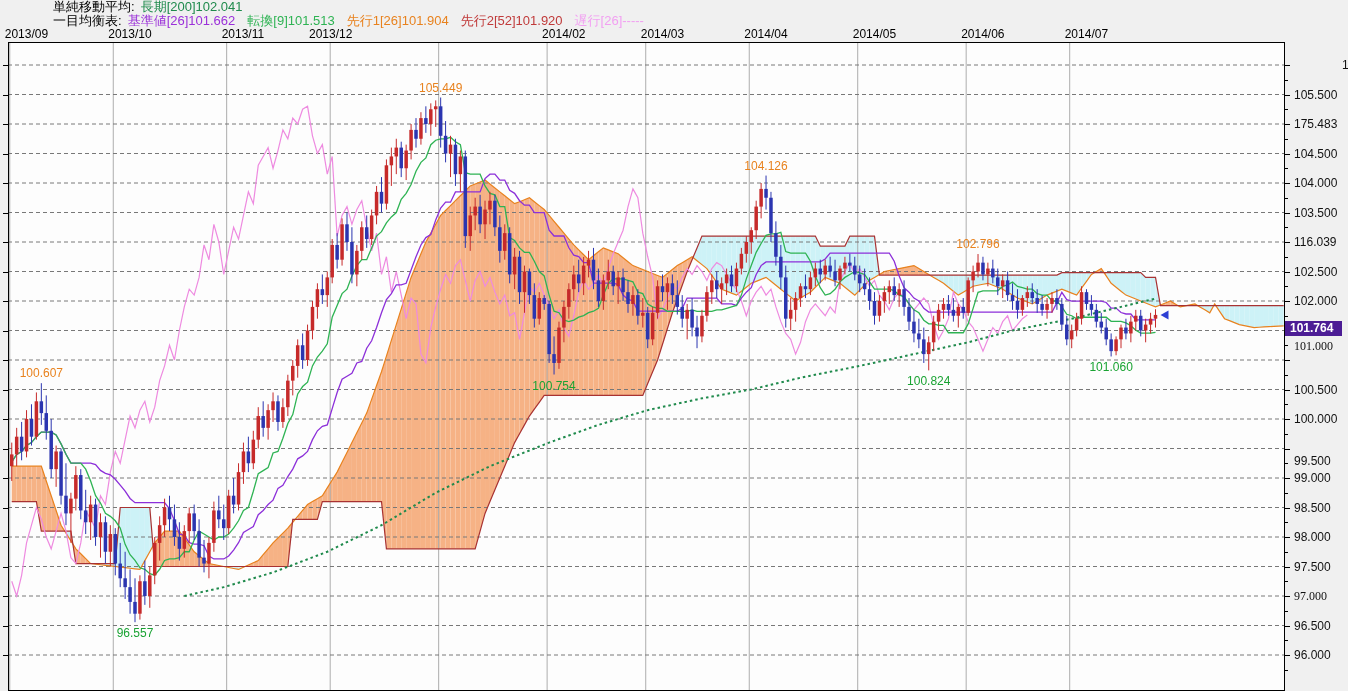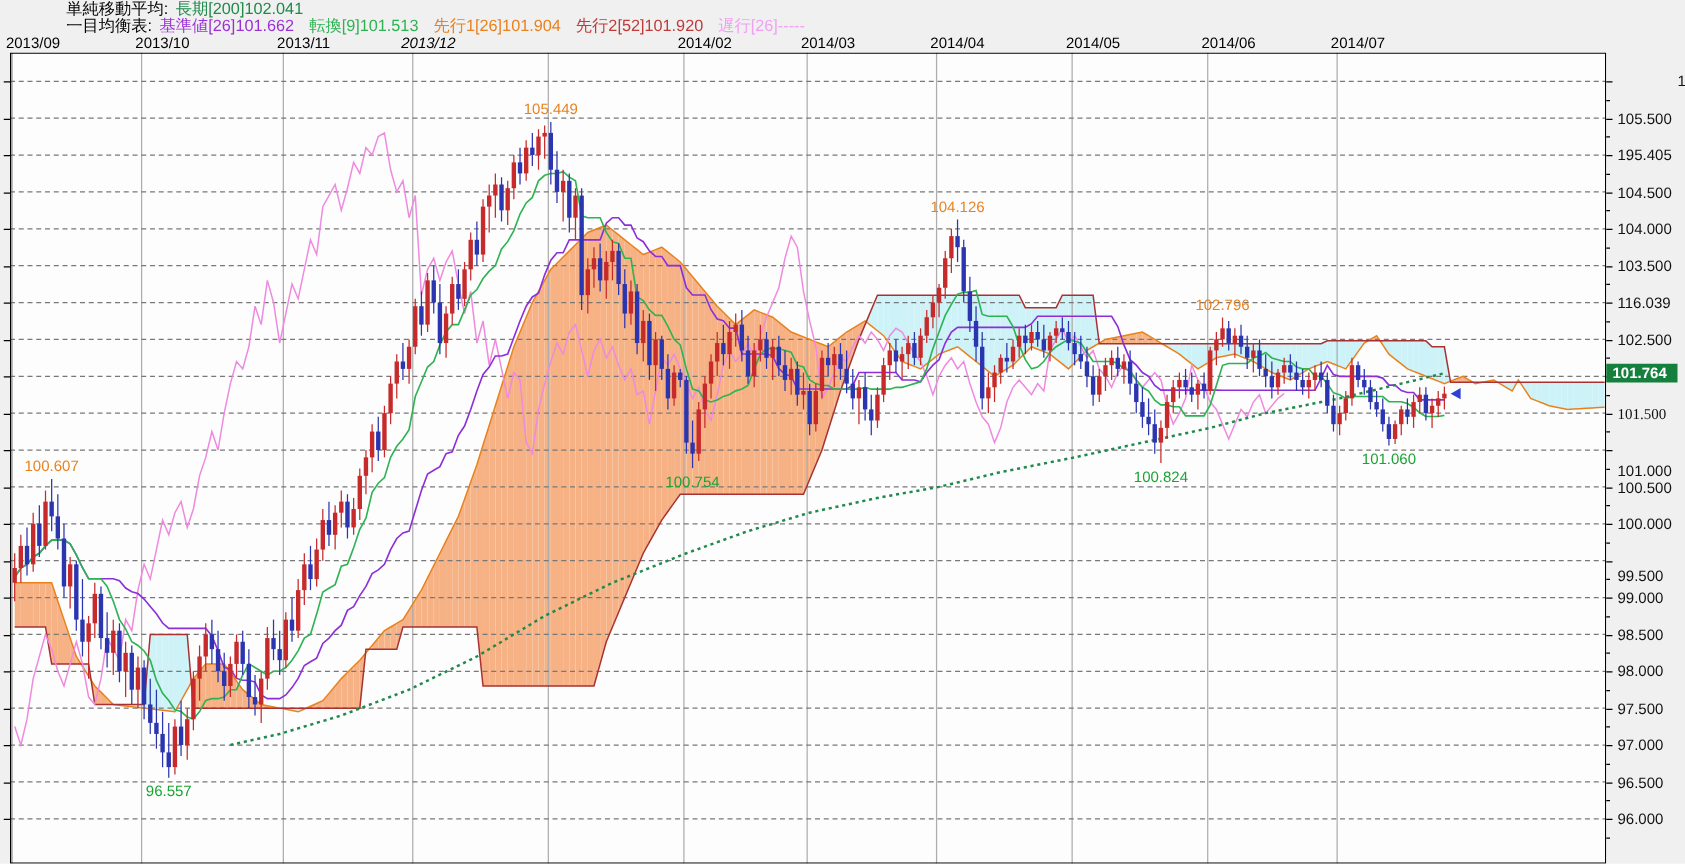--- a/index.html
+++ b/index.html
@@ -26,21 +26,21 @@
 
 <div id="hdr">
   <div class="hline"><span class="hlabel">単純移動平均:</span><span id="hdr1-items"><span class="hseg" style="color: rgb(31, 138, 76);">長期[200]102.041</span></span></div>
   <div class="hline"><span class="hlabel">一目均衡表:</span><span id="hdr2-items"><span class="hseg" style="color: rgb(155, 48, 217);">基準値[26]101.662</span><span class="hseg" style="color: rgb(46, 179, 83);">転換[9]101.513</span><span class="hseg" style="color: rgb(232, 130, 30);">先行1[26]101.904</span><span class="hseg" style="color: rgb(192, 58, 58);">先行2[52]101.920</span><span class="hseg" style="color: rgb(242, 160, 242);">遅行[26]-----</span></span></div>
 </div>
 
 <div id="dates">
     <div class="dlabel" style="left: 4.75px;">2013/09</div>
     <div class="dlabel" style="left: 108.28px;">2013/10</div>
     <div class="dlabel" style="left: 221.67px;">2013/11</div>
-    <div class="dlabel" style="left: 321px; font-style: italic;">2013/12</div>
+    <div class="dlabel" style="left: 309px;">2013/12</div>
     <div class="dlabel" style="left: 542.12px;">2014/02</div>
     <div class="dlabel" style="left: 640.72px;">2014/03</div>
     <div class="dlabel" style="left: 744.25px;">2014/04</div>
     <div class="dlabel" style="left: 852.71px;">2014/05</div>
     <div class="dlabel" style="left: 961.17px;">2014/06</div>
     <div class="dlabel" style="left: 1064.7px;">2014/07</div>
   </div>
 <div id="plot">
     <svg width="1277" height="649" viewBox="0 0 1277 649">
       <g>
@@ -888,33 +888,33 @@
     <div class="ytick" style="top: 524.5px; width: 5px;"></div>
     <div class="ytick" style="top: 539.25px; width: 3px;"></div>
     <div class="ytick" style="top: 554px; width: 5px;"></div>
     <div class="ytick" style="top: 568.75px; width: 3px;"></div>
     <div class="ytick" style="top: 583.5px; width: 5px;"></div>
     <div class="ytick" style="top: 598.25px; width: 3px;"></div>
     <div class="ytick" style="top: 613px; width: 5px;"></div>
     <div class="ytick" style="top: 627.75px; width: 3px;"></div>
     <div class="ylabel" style="top: 16px; margin-left: 48px;">106.000</div>
     <div class="ylabel" style="top: 45.5px;">105.500</div>
-    <div class="ylabel" style="top: 75px;">195.405</div>
+    <div class="ylabel" style="top: 75px;">175.483</div>
     <div class="ylabel" style="top: 104.5px;">104.500</div>
     <div class="ylabel" style="top: 134px;">104.000</div>
     <div class="ylabel" style="top: 163.5px;">103.500</div>
     <div class="ylabel" style="top: 193px;">116.039</div>
     <div class="ylabel" style="top: 222.5px;">102.500</div>
     <div class="ylabel" style="top: 252px;">102.000</div>
     <div class="ylabel" style="top: 281.5px; font-family: Liberation Serif, serif;">101.500</div>
-    <div class="ylabel" style="top: 328px;">101.000</div>
+    <div class="ylabel" style="top: 297px; font-family: Liberation Serif, serif;">101.000</div>
     <div class="ylabel" style="top: 340.5px;">100.500</div>
     <div class="ylabel" style="top: 370px;">100.000</div>
     <div class="ylabel" style="top: 399.5px; margin-top: 12px;">99.500</div>
     <div class="ylabel" style="top: 429px; text-align: right;">99.000</div>
     <div class="ylabel" style="top: 458.5px;">98.500</div>
     <div class="ylabel" style="top: 488px;">98.000</div>
     <div class="ylabel" style="top: 517.5px;">97.500</div>
-    <div class="ylabel" style="top: 547px;">97.000</div>
+    <div class="ylabel" style="top: 547px; font-family: Liberation Serif, serif;">97.000</div>
     <div class="ylabel" style="top: 576.5px;">96.500</div>
     <div class="ylabel" style="top: 606px;">96.000</div>
-    <div id="pricetag" style="top: 249px; background: #15803d;">101.764</div>
+    <div id="pricetag" style="top: 279px; background: #4c1d95;">101.764</div>
   </div>
 
 </body></html>

